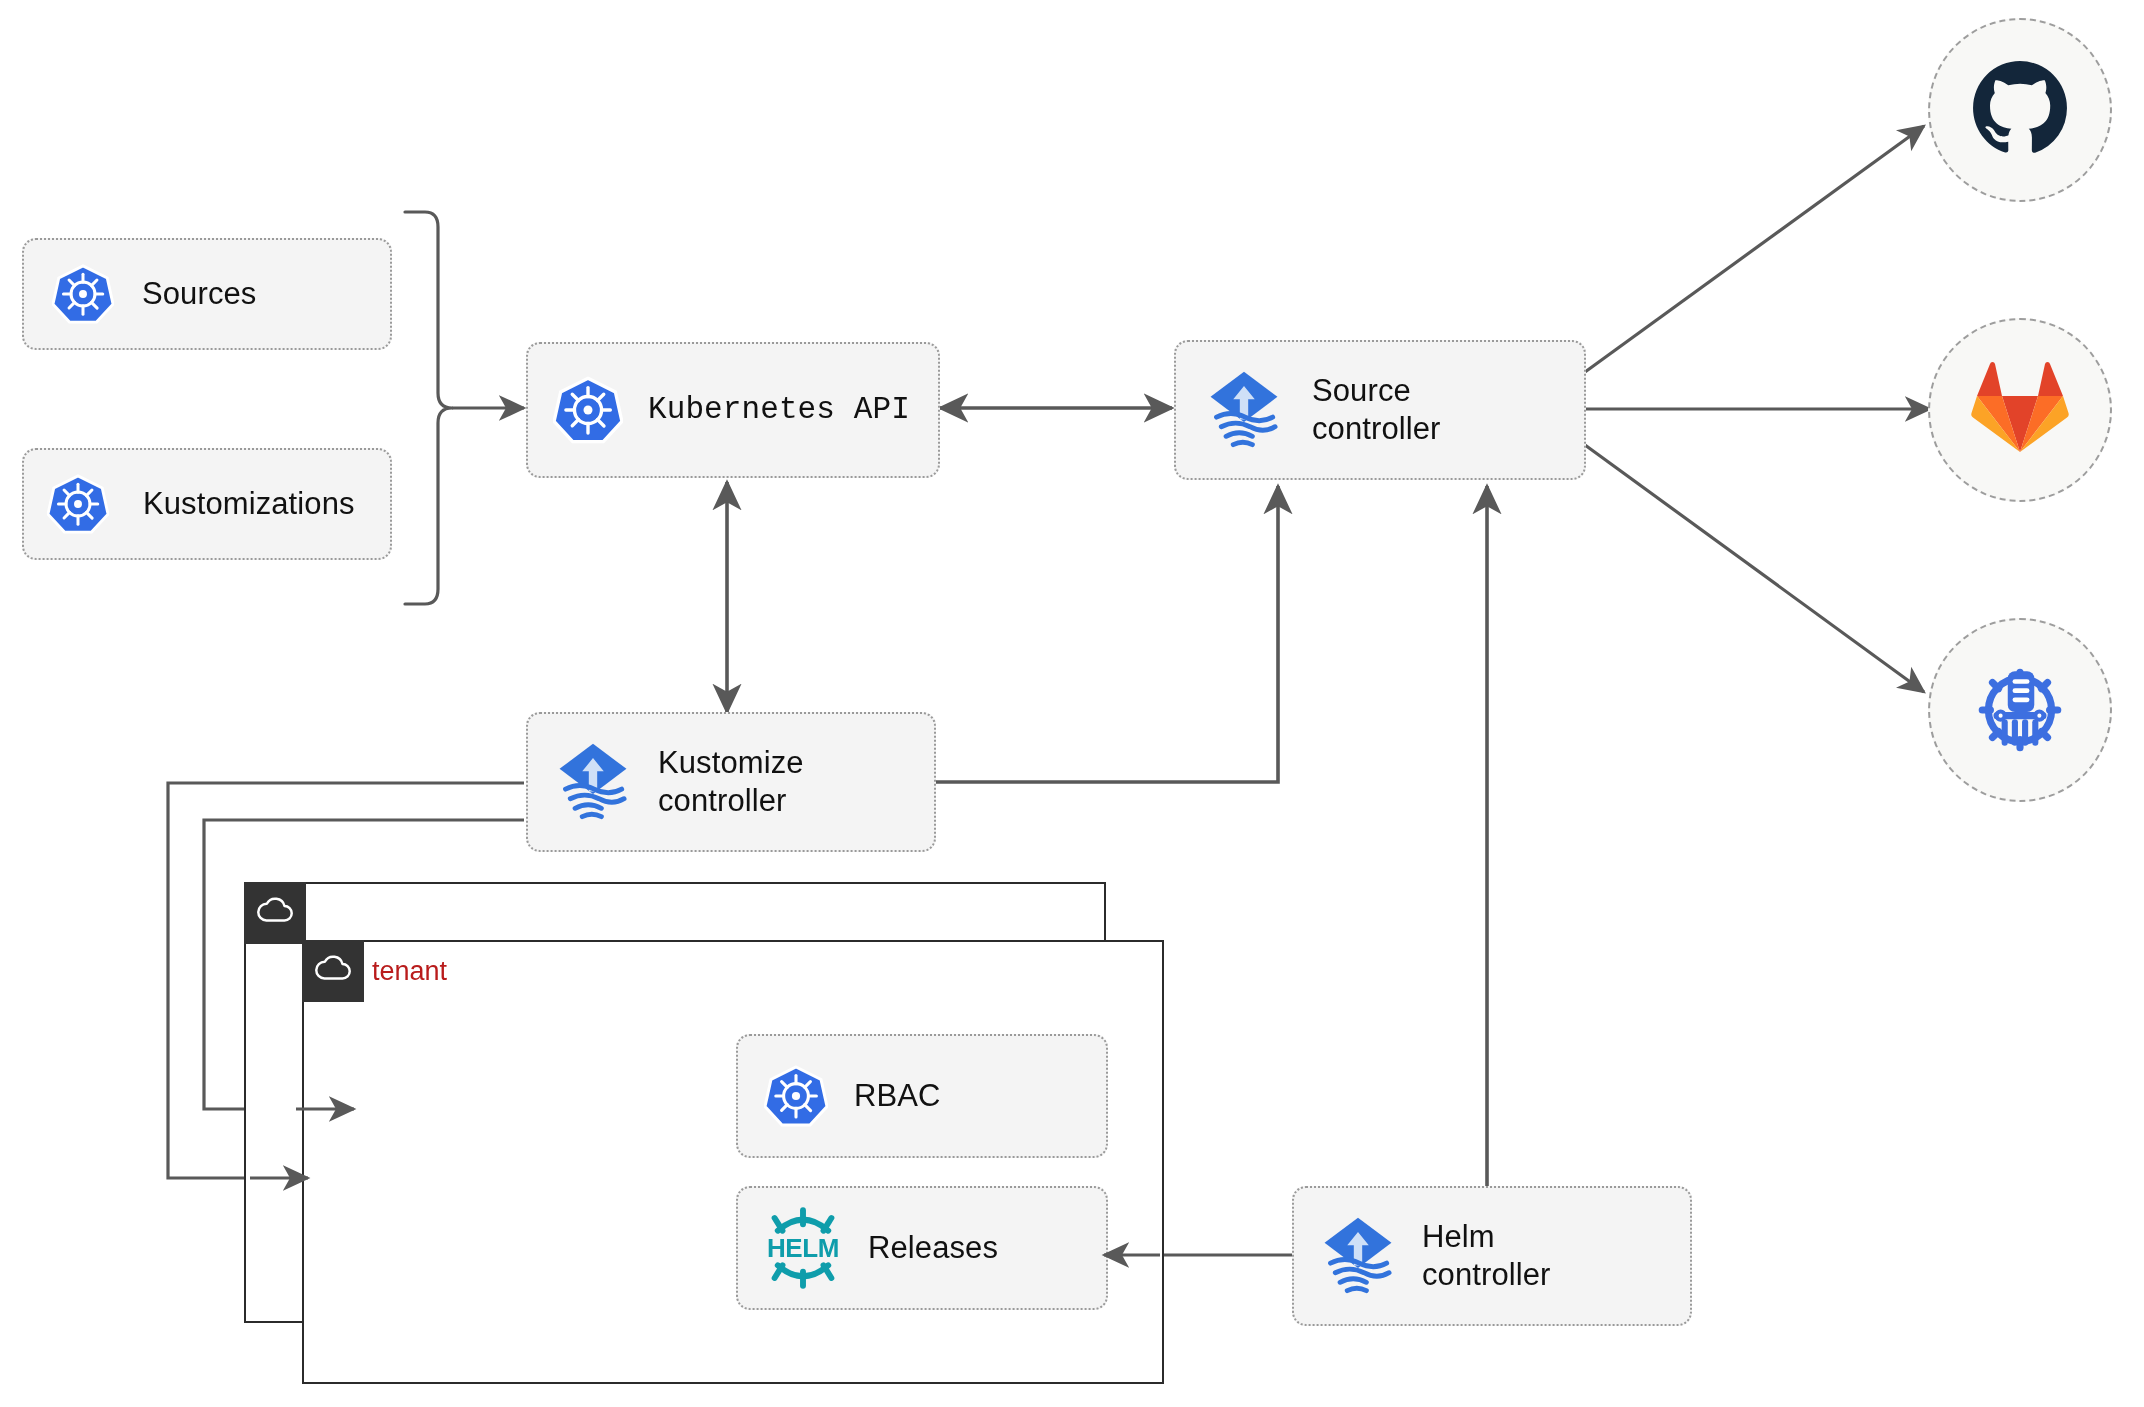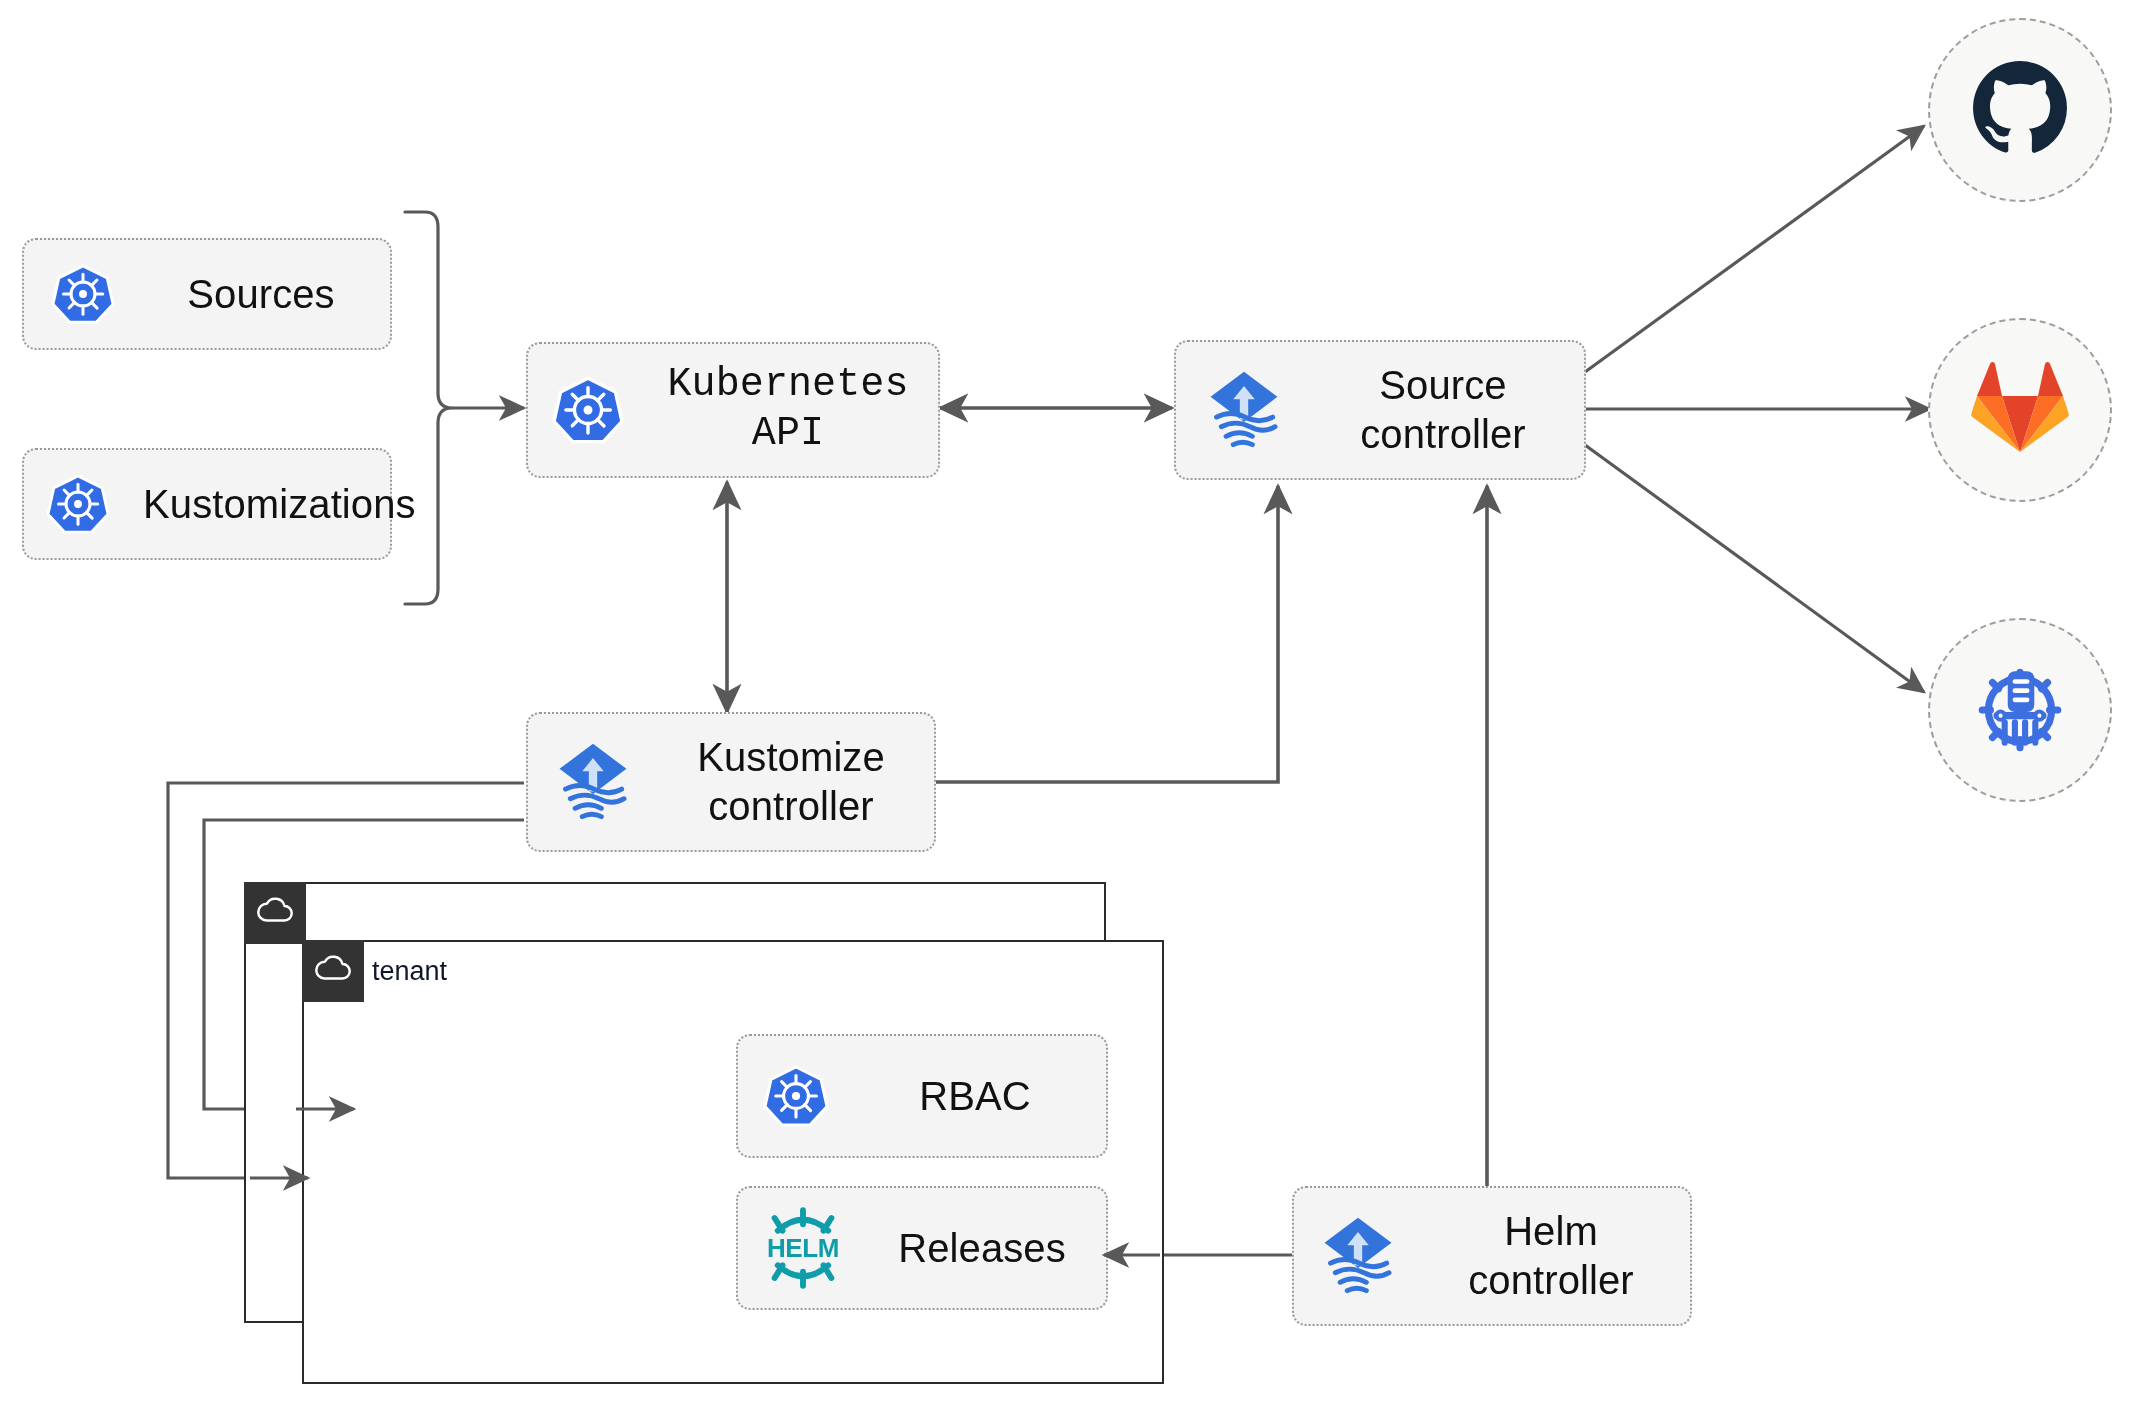--- a/index.html
+++ b/index.html
@@ -13,23 +13,23 @@
     background:#f4f4f4;
     border:2.5px dotted #9a9a9a;
     border-radius:14px;
     display:flex;
     align-items:center;
     z-index:6;
   }
   .node .ico{flex:0 0 auto;display:flex;align-items:center;justify-content:center;}
   .node .lbl{
     flex:1 1 auto;
-    text-align:center;
+    text-align:left;
     color:#111;
-    font-size:40px;
+    font-size:31px;
     line-height:1.22;
     letter-spacing:.1px;
     white-space:pre-line;
     padding-right:10px;
   }
 
   
   .provider{
     position:absolute;
     box-sizing:border-box;
@@ -48,21 +48,21 @@
     border:2.5px solid #2b2b2b;
   }
   .tenant-tab{
     position:absolute;
     box-sizing:border-box;
     background:#333333;
     display:flex;align-items:center;justify-content:center;
   }
   .tenant-title{
     position:absolute;
-    color:#0f172a;
+    color:#b91c1c;
     font-size:27px;
     line-height:1;
   }
 
   
   #wires{position:absolute;left:0;top:0;width:2144px;height:1407px;z-index:2;pointer-events:none;}
   #wires-top{position:absolute;left:0;top:0;width:2144px;height:1407px;z-index:8;pointer-events:none;}
 </style>
 </head>
 <body>

